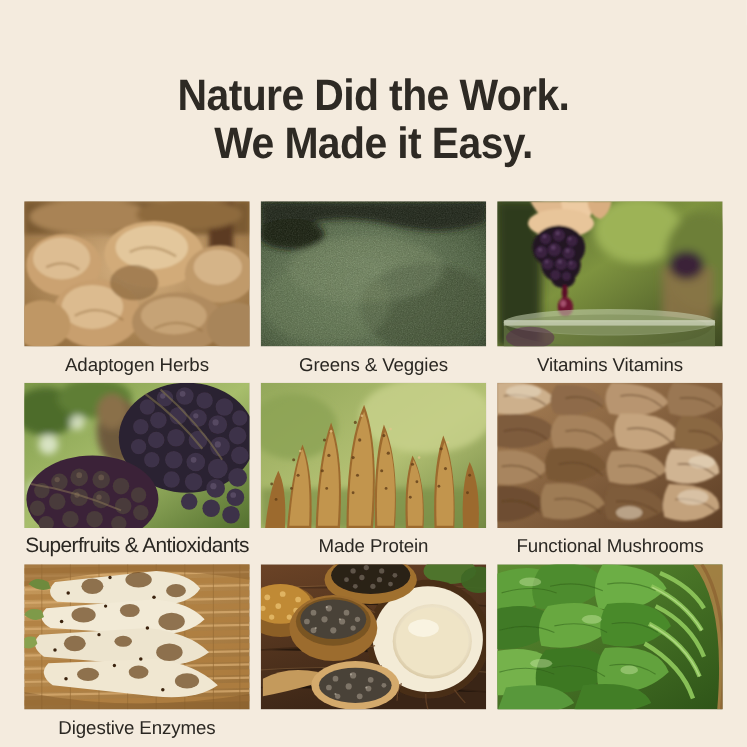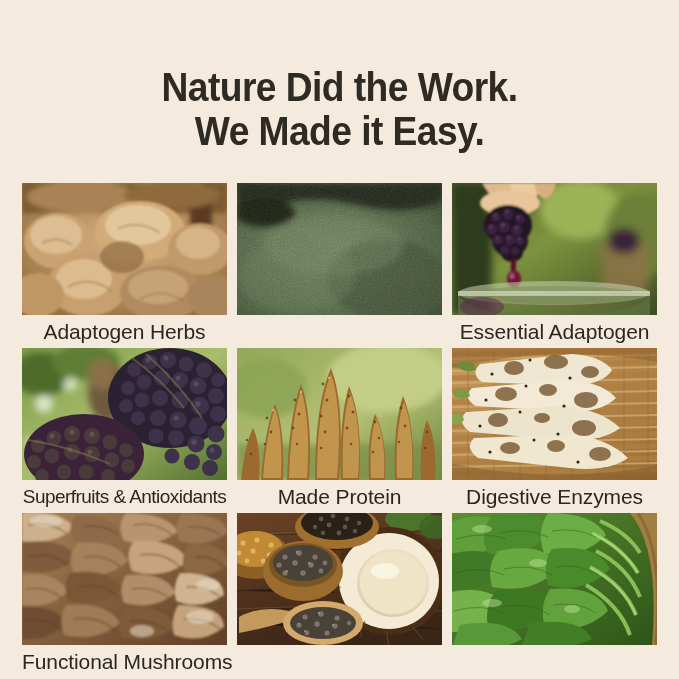--- a/index.html
+++ b/index.html
@@ -66,21 +66,21 @@
     position: relative;
     background: #cfc7b8;
     display: block;
   }
   .thumb svg { display: block; width: 205px; height: 132px; }
   .caption {
     display: block;
     width: 205px;
     text-align: center;
     color: #2A2722;
-    font-size: 21px;
+    font-size: 17px;
     line-height: 33px;
     height: 33px;
     font-family: "Liberation Sans", sans-serif;
     letter-spacing: -0.1px;
     white-space: nowrap;
   }
   .caption.tight { letter-spacing: -0.55px; font-size: 19px; }
 </style>
 </head>
 <body>
@@ -167,20 +167,21 @@
             <path d="M0 36 Q58 6 120 22 Q170 34 205 18 L205 0 L0 0 Z" fill="#1A2113"></path>
             <ellipse cx="28" cy="30" rx="30" ry="14" fill="#141A0F"></ellipse>
             <ellipse cx="150" cy="96" rx="60" ry="40" fill="#3A4A2F" opacity="0.7"></ellipse>
             <ellipse cx="60" cy="92" rx="58" ry="38" fill="#5C6E4C" opacity="0.55"></ellipse>
             <ellipse cx="96" cy="62" rx="70" ry="30" fill="#6B7D59" opacity="0.45"></ellipse>
           </g>
           <rect width="205" height="132" filter="url(#gr2)" opacity="0.55" style="mix-blend-mode:overlay"></rect>
           <rect width="205" height="132" filter="url(#gr2)" opacity="0.3"></rect>
         </svg>
       </div>
+      <span class="caption">Greens &amp; Veggies</span>
     </div>
 
     <div class="cell">
       <div class="thumb">
         <svg viewBox="0 0 205 132" preserveAspectRatio="none" aria-hidden="true">
           <defs>
             <linearGradient id="g3bg" x1="0" y1="0" x2="1" y2="1">
               <stop offset="0%" stop-color="#4E5F2E"></stop>
                 <stop offset="45%" stop-color="#7E933F"></stop>
                 <stop offset="100%" stop-color="#3E4A22"></stop>
@@ -246,21 +247,21 @@
           <g>
             <path d="M6 108 q0 24 96 24 q96 0 96 -24 l0 26 l-192 0 z" fill="#5B6B3A" opacity="0.55"></path>
             <ellipse cx="102" cy="110" rx="96" ry="12" fill="#C9D3B3" opacity="0.55"></ellipse>
             <ellipse cx="102" cy="112" rx="88" ry="9" fill="#7E8E58" opacity="0.55"></ellipse>
             <rect x="6" y="110" width="192" height="22" fill="#6E7E4A" opacity="0.4"></rect>
             <rect x="6" y="108" width="192" height="5" fill="#E3E8D6" opacity="0.6"></rect>
             <ellipse cx="30" cy="124" rx="22" ry="10" fill="#5B2C52" opacity="0.55"></ellipse>
           </g>
         </svg>
       </div>
-      <span class="caption">Essential Adaptogen</span>
+      <span class="caption">Vitamins Vitamins</span>
     </div>
 
     <div class="cell">
       <div class="thumb">
         <svg viewBox="0 0 205 132" preserveAspectRatio="none" aria-hidden="true">
           <defs>
             <linearGradient id="g4bg" x1="0" y1="0" x2="1" y2="1">
               <stop offset="0%" stop-color="#7E9A4A"></stop>
                 <stop offset="50%" stop-color="#A8BE6C"></stop>
                 <stop offset="100%" stop-color="#53702E"></stop>
@@ -446,119 +447,20 @@
           </g>
         </svg>
       </div>
       <span class="caption">Made Protein</span>
     </div>
 
     <div class="cell">
       <div class="thumb">
         <svg viewBox="0 0 205 132" preserveAspectRatio="none" aria-hidden="true">
           <defs>
-            <linearGradient id="g6bg" x1="0" y1="0" x2="1" y2="1">
-              <stop offset="0%" stop-color="#C79A5C"></stop>
-                <stop offset="100%" stop-color="#9A6F38"></stop>
-            </linearGradient>
-            <filter id="bl6s">
-                <feGaussianBlur stdDeviation="0.7"></feGaussianBlur>
-              </filter>
-          </defs>
-          <rect width="205" height="132" fill="url(#g6bg)"></rect>
-
-          <g opacity="0.75">
-            <g stroke="#B07F40" stroke-width="5">
-              <line x1="0" y1="6" x2="205" y2="2"></line>
-                <line x1="0" y1="18" x2="205" y2="14"></line>
-              <line x1="0" y1="30" x2="205" y2="26"></line>
-                <line x1="0" y1="42" x2="205" y2="38"></line>
-              <line x1="0" y1="54" x2="205" y2="50"></line>
-                <line x1="0" y1="66" x2="205" y2="62"></line>
-              <line x1="0" y1="78" x2="205" y2="74"></line>
-                <line x1="0" y1="90" x2="205" y2="86"></line>
-              <line x1="0" y1="102" x2="205" y2="98"></line>
-                <line x1="0" y1="114" x2="205" y2="110"></line>
-              <line x1="0" y1="126" x2="205" y2="122"></line>
-            </g>
-            <g stroke="#D8AD72" stroke-width="2">
-              <line x1="0" y1="11" x2="205" y2="7"></line>
-                <line x1="0" y1="23" x2="205" y2="19"></line>
-              <line x1="0" y1="35" x2="205" y2="31"></line>
-                <line x1="0" y1="47" x2="205" y2="43"></line>
-              <line x1="0" y1="59" x2="205" y2="55"></line>
-                <line x1="0" y1="71" x2="205" y2="67"></line>
-              <line x1="0" y1="83" x2="205" y2="79"></line>
-                <line x1="0" y1="95" x2="205" y2="91"></line>
-              <line x1="0" y1="107" x2="205" y2="103"></line>
-                <line x1="0" y1="119" x2="205" y2="115"></line>
-            </g>
-            <g stroke="#8F6530" stroke-width="1" opacity="0.6">
-              <line x1="16" y1="0" x2="16" y2="132"></line>
-                <line x1="42" y1="0" x2="42" y2="132"></line>
-              <line x1="68" y1="0" x2="68" y2="132"></line>
-                <line x1="94" y1="0" x2="94" y2="132"></line>
-              <line x1="120" y1="0" x2="120" y2="132"></line>
-                <line x1="146" y1="0" x2="146" y2="132"></line>
-              <line x1="172" y1="0" x2="172" y2="132"></line>
-                <line x1="196" y1="0" x2="196" y2="132"></line>
-            </g>
-          </g>
-
-          <path d="M0 0 L205 0 L205 14 Q100 -4 0 20 Z" fill="#8E6230" opacity="0.55"></path>
-          <path d="M0 132 L205 132 L205 118 Q100 136 0 116 Z" fill="#7E5628" opacity="0.45"></path>
-
-          <g filter="url(#bl6s)">
-            <path d="M28 16 L120 6 Q150 8 160 22 Q152 36 120 38 L30 34 Q18 26 28 16 Z" fill="#EFE7D2"></path>
-            <path d="M20 40 L116 32 Q150 34 164 50 Q150 64 118 64 L24 58 Q10 50 20 40 Z" fill="#F2EAD6"></path>
-            <path d="M14 64 L112 58 Q150 62 168 80 Q150 94 114 92 L18 84 Q4 74 14 64 Z" fill="#EDE4CE"></path>
-            <path d="M22 90 L118 86 Q156 90 176 110 Q156 124 118 120 L26 110 Q12 100 22 90 Z" fill="#F0E7D1"></path>
-
-            <path d="M22 16 q-12 -6 -18 2 q10 8 20 4 z" fill="#6E8A3C"></path>
-            <path d="M16 42 q-12 -4 -16 4 q10 8 18 2 z" fill="#7E9A48"></path>
-            <path d="M10 66 q-12 -2 -14 8 q10 6 16 -2 z" fill="#88A250"></path>
-
-            <g fill="#6E4A22" opacity="0.75">
-              <ellipse cx="62" cy="20" rx="10" ry="7"></ellipse>
-                <ellipse cx="104" cy="14" rx="12" ry="7"></ellipse>
-              <ellipse cx="138" cy="24" rx="9" ry="6"></ellipse>
-              <ellipse cx="54" cy="46" rx="11" ry="7"></ellipse>
-                <ellipse cx="96" cy="42" rx="9" ry="6"></ellipse>
-              <ellipse cx="134" cy="52" rx="12" ry="8"></ellipse>
-              <ellipse cx="46" cy="72" rx="10" ry="7"></ellipse>
-                <ellipse cx="90" cy="70" rx="8" ry="5"></ellipse>
-              <ellipse cx="132" cy="80" rx="12" ry="8"></ellipse>
-              <ellipse cx="58" cy="100" rx="10" ry="6"></ellipse>
-                <ellipse cx="104" cy="98" rx="9" ry="6"></ellipse>
-              <ellipse cx="148" cy="106" rx="11" ry="7"></ellipse>
-            </g>
-            <g fill="#3A2410">
-              <circle cx="40" cy="26" r="1.6"></circle>
-                <circle cx="78" cy="12" r="1.5"></circle>
-                <circle cx="118" cy="30" r="1.6"></circle>
-              <circle cx="34" cy="52" r="1.6"></circle>
-                <circle cx="74" cy="38" r="1.5"></circle>
-                <circle cx="112" cy="58" r="1.6"></circle>
-              <circle cx="28" cy="78" r="1.6"></circle>
-                <circle cx="68" cy="64" r="1.5"></circle>
-                <circle cx="106" cy="86" r="1.6"></circle>
-              <circle cx="38" cy="104" r="1.6"></circle>
-                <circle cx="82" cy="92" r="1.5"></circle>
-                <circle cx="126" cy="114" r="1.6"></circle>
-            </g>
-          </g>
-        </svg>
-      </div>
-      <span class="caption">Digestive Enzymes</span>
-    </div>
-
-    <div class="cell">
-      <div class="thumb">
-        <svg viewBox="0 0 205 132" preserveAspectRatio="none" aria-hidden="true">
-          <defs>
             <linearGradient id="g7bg" x1="0" y1="0" x2="1" y2="1">
               <stop offset="0%" stop-color="#A98156"></stop>
                 <stop offset="100%" stop-color="#5E3F26"></stop>
             </linearGradient>
             <filter id="bl7s">
                 <feGaussianBlur stdDeviation="0.9"></feGaussianBlur>
               </filter>
           </defs>
           <rect width="205" height="132" fill="url(#g7bg)"></rect>
           <g filter="url(#bl7s)">
@@ -601,20 +503,119 @@
             <g fill="#EADCC6" opacity="0.55">
               <ellipse cx="178" cy="104" rx="14" ry="7"></ellipse>
               <ellipse cx="120" cy="118" rx="12" ry="6"></ellipse>
               <ellipse cx="24" cy="8" rx="16" ry="6"></ellipse>
               <ellipse cx="186" cy="72" rx="12" ry="6"></ellipse>
             </g>
           </g>
         </svg>
       </div>
       <span class="caption">Functional Mushrooms</span>
+    </div>
+
+    <div class="cell">
+      <div class="thumb">
+        <svg viewBox="0 0 205 132" preserveAspectRatio="none" aria-hidden="true">
+          <defs>
+            <linearGradient id="g6bg" x1="0" y1="0" x2="1" y2="1">
+              <stop offset="0%" stop-color="#C79A5C"></stop>
+                <stop offset="100%" stop-color="#9A6F38"></stop>
+            </linearGradient>
+            <filter id="bl6s">
+                <feGaussianBlur stdDeviation="0.7"></feGaussianBlur>
+              </filter>
+          </defs>
+          <rect width="205" height="132" fill="url(#g6bg)"></rect>
+
+          <g opacity="0.75">
+            <g stroke="#B07F40" stroke-width="5">
+              <line x1="0" y1="6" x2="205" y2="2"></line>
+                <line x1="0" y1="18" x2="205" y2="14"></line>
+              <line x1="0" y1="30" x2="205" y2="26"></line>
+                <line x1="0" y1="42" x2="205" y2="38"></line>
+              <line x1="0" y1="54" x2="205" y2="50"></line>
+                <line x1="0" y1="66" x2="205" y2="62"></line>
+              <line x1="0" y1="78" x2="205" y2="74"></line>
+                <line x1="0" y1="90" x2="205" y2="86"></line>
+              <line x1="0" y1="102" x2="205" y2="98"></line>
+                <line x1="0" y1="114" x2="205" y2="110"></line>
+              <line x1="0" y1="126" x2="205" y2="122"></line>
+            </g>
+            <g stroke="#D8AD72" stroke-width="2">
+              <line x1="0" y1="11" x2="205" y2="7"></line>
+                <line x1="0" y1="23" x2="205" y2="19"></line>
+              <line x1="0" y1="35" x2="205" y2="31"></line>
+                <line x1="0" y1="47" x2="205" y2="43"></line>
+              <line x1="0" y1="59" x2="205" y2="55"></line>
+                <line x1="0" y1="71" x2="205" y2="67"></line>
+              <line x1="0" y1="83" x2="205" y2="79"></line>
+                <line x1="0" y1="95" x2="205" y2="91"></line>
+              <line x1="0" y1="107" x2="205" y2="103"></line>
+                <line x1="0" y1="119" x2="205" y2="115"></line>
+            </g>
+            <g stroke="#8F6530" stroke-width="1" opacity="0.6">
+              <line x1="16" y1="0" x2="16" y2="132"></line>
+                <line x1="42" y1="0" x2="42" y2="132"></line>
+              <line x1="68" y1="0" x2="68" y2="132"></line>
+                <line x1="94" y1="0" x2="94" y2="132"></line>
+              <line x1="120" y1="0" x2="120" y2="132"></line>
+                <line x1="146" y1="0" x2="146" y2="132"></line>
+              <line x1="172" y1="0" x2="172" y2="132"></line>
+                <line x1="196" y1="0" x2="196" y2="132"></line>
+            </g>
+          </g>
+
+          <path d="M0 0 L205 0 L205 14 Q100 -4 0 20 Z" fill="#8E6230" opacity="0.55"></path>
+          <path d="M0 132 L205 132 L205 118 Q100 136 0 116 Z" fill="#7E5628" opacity="0.45"></path>
+
+          <g filter="url(#bl6s)">
+            <path d="M28 16 L120 6 Q150 8 160 22 Q152 36 120 38 L30 34 Q18 26 28 16 Z" fill="#EFE7D2"></path>
+            <path d="M20 40 L116 32 Q150 34 164 50 Q150 64 118 64 L24 58 Q10 50 20 40 Z" fill="#F2EAD6"></path>
+            <path d="M14 64 L112 58 Q150 62 168 80 Q150 94 114 92 L18 84 Q4 74 14 64 Z" fill="#EDE4CE"></path>
+            <path d="M22 90 L118 86 Q156 90 176 110 Q156 124 118 120 L26 110 Q12 100 22 90 Z" fill="#F0E7D1"></path>
+
+            <path d="M22 16 q-12 -6 -18 2 q10 8 20 4 z" fill="#6E8A3C"></path>
+            <path d="M16 42 q-12 -4 -16 4 q10 8 18 2 z" fill="#7E9A48"></path>
+            <path d="M10 66 q-12 -2 -14 8 q10 6 16 -2 z" fill="#88A250"></path>
+
+            <g fill="#6E4A22" opacity="0.75">
+              <ellipse cx="62" cy="20" rx="10" ry="7"></ellipse>
+                <ellipse cx="104" cy="14" rx="12" ry="7"></ellipse>
+              <ellipse cx="138" cy="24" rx="9" ry="6"></ellipse>
+              <ellipse cx="54" cy="46" rx="11" ry="7"></ellipse>
+                <ellipse cx="96" cy="42" rx="9" ry="6"></ellipse>
+              <ellipse cx="134" cy="52" rx="12" ry="8"></ellipse>
+              <ellipse cx="46" cy="72" rx="10" ry="7"></ellipse>
+                <ellipse cx="90" cy="70" rx="8" ry="5"></ellipse>
+              <ellipse cx="132" cy="80" rx="12" ry="8"></ellipse>
+              <ellipse cx="58" cy="100" rx="10" ry="6"></ellipse>
+                <ellipse cx="104" cy="98" rx="9" ry="6"></ellipse>
+              <ellipse cx="148" cy="106" rx="11" ry="7"></ellipse>
+            </g>
+            <g fill="#3A2410">
+              <circle cx="40" cy="26" r="1.6"></circle>
+                <circle cx="78" cy="12" r="1.5"></circle>
+                <circle cx="118" cy="30" r="1.6"></circle>
+              <circle cx="34" cy="52" r="1.6"></circle>
+                <circle cx="74" cy="38" r="1.5"></circle>
+                <circle cx="112" cy="58" r="1.6"></circle>
+              <circle cx="28" cy="78" r="1.6"></circle>
+                <circle cx="68" cy="64" r="1.5"></circle>
+                <circle cx="106" cy="86" r="1.6"></circle>
+              <circle cx="38" cy="104" r="1.6"></circle>
+                <circle cx="82" cy="92" r="1.5"></circle>
+                <circle cx="126" cy="114" r="1.6"></circle>
+            </g>
+          </g>
+        </svg>
+      </div>
+      <span class="caption">Digestive Enzymes</span>
     </div>
 
     <div class="cell">
       <div class="thumb">
         <svg viewBox="0 0 205 132" preserveAspectRatio="none" aria-hidden="true">
           <defs>
             <linearGradient id="g8bg" x1="0" y1="0" x2="0.4" y2="1">
               <stop offset="0%" stop-color="#6B4326"></stop>
                 <stop offset="100%" stop-color="#3A2516"></stop>
             </linearGradient>

